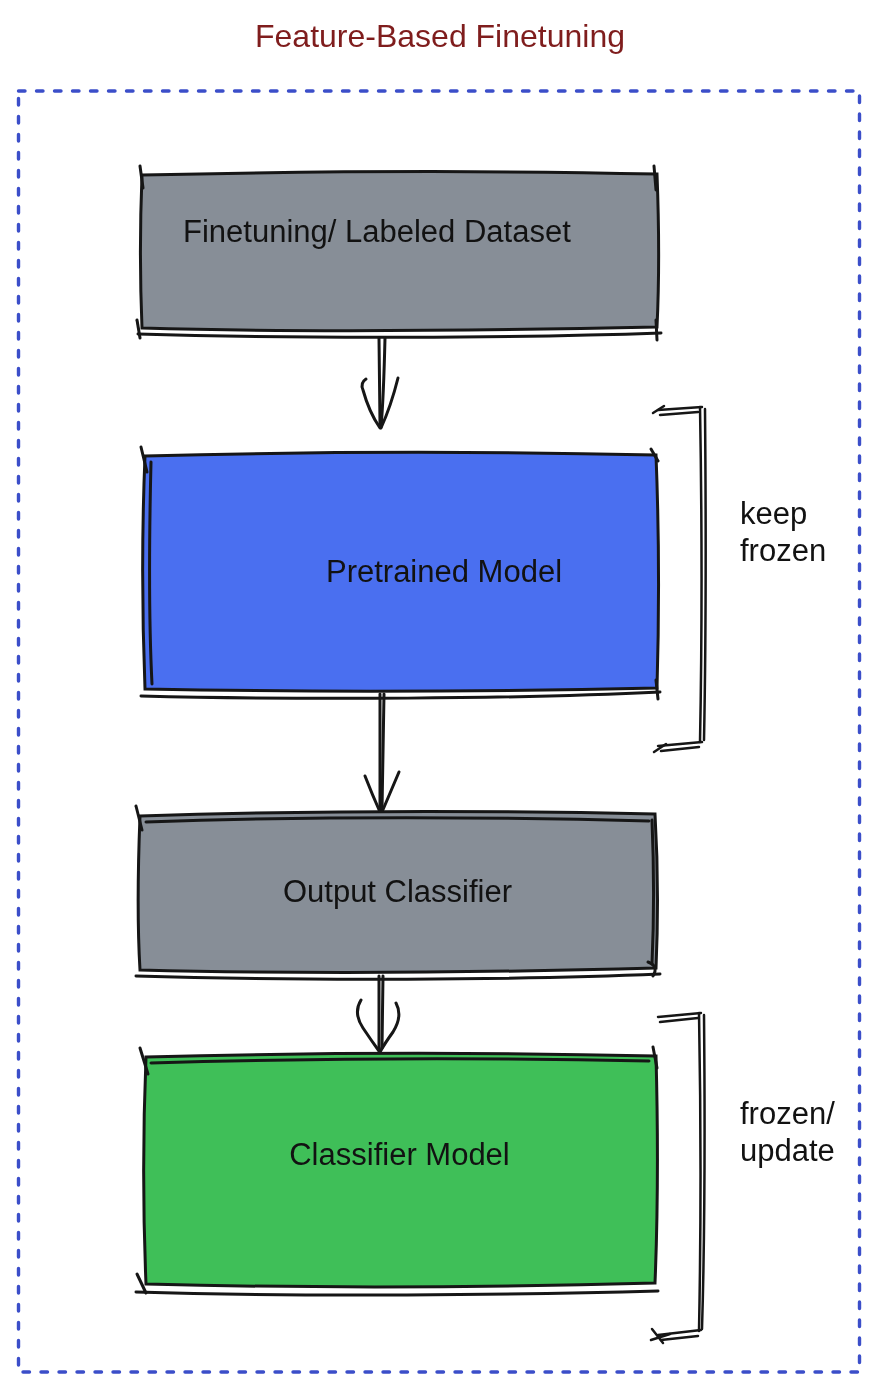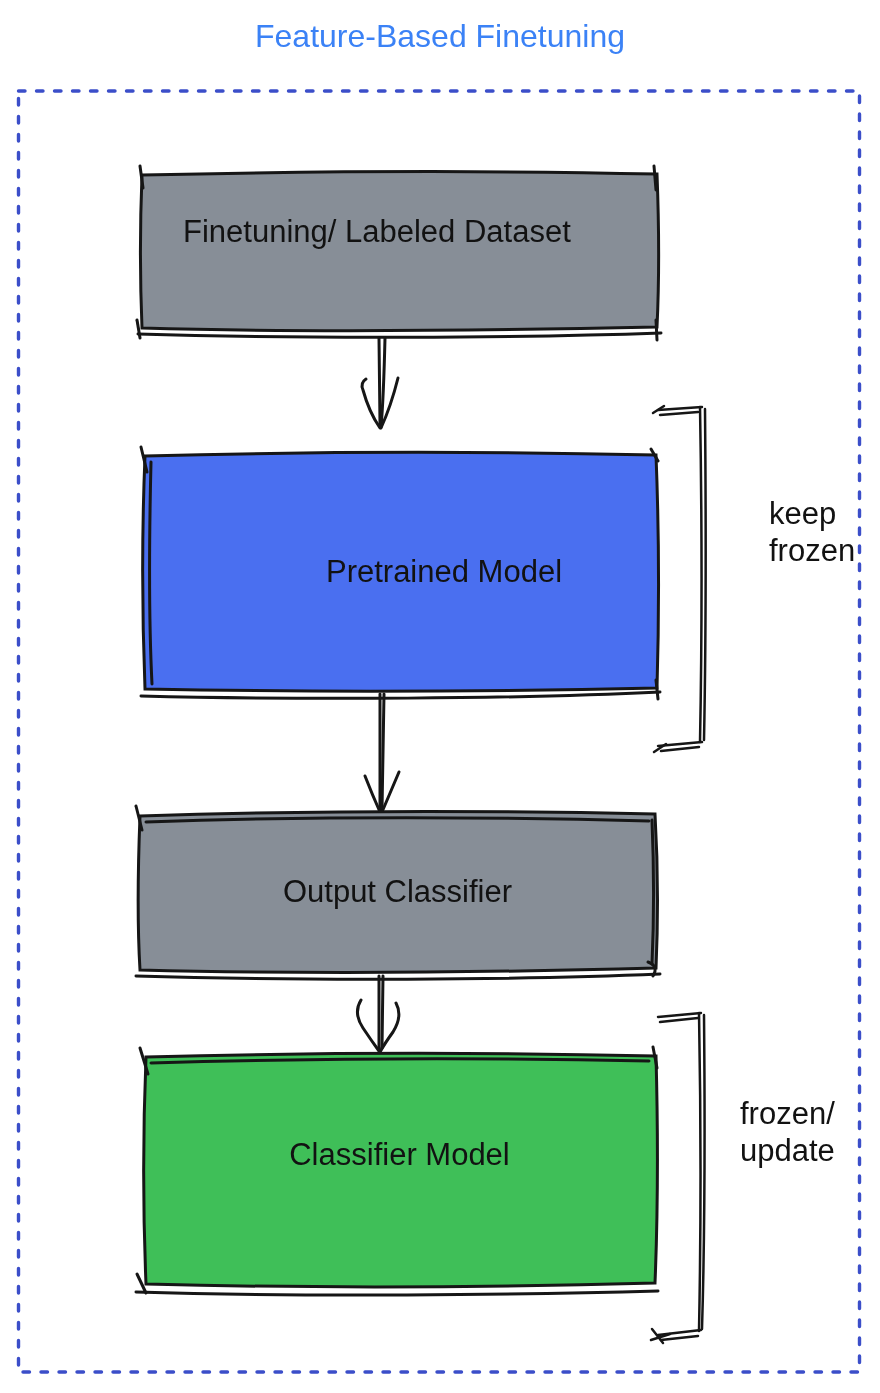--- a/index.html
+++ b/index.html
@@ -7,21 +7,21 @@
     position:relative;
     width:880px;height:1393px;
     background:#ffffff;
     font-family:"Liberation Sans","DejaVu Sans",sans-serif;
     overflow:hidden;
   }
   .title{
     position:absolute;top:18px;left:0;width:880px;
     text-align:center;
     font-size:32px;line-height:36px;
-    color:#3b82f6;
+    color:#7f1d1d;
     font-weight:400;
   }
   .sketch-layer{position:absolute;top:0;left:0;width:880px;height:1393px;z-index:1;}
   .node-label{
     position:absolute;z-index:2;
     color:#121212;
     font-size:31px;line-height:36px;
     display:flex;align-items:center;justify-content:center;
     pointer-events:none;
   }
@@ -129,19 +129,19 @@
   </svg>
 
   <div class="node-label top-left" style="left:139px;top:172px;width:521px;height:159px;">Finetuning/ Labeled Dataset</div>
 
   <div class="node-label" style="left:141px;top:452px;width:606px;height:239px;">Pretrained Model</div>
 
   <div class="node-label" style="left:137px;top:812px;width:521px;height:160px;">Output Classifier</div>
 
   <div class="node-label" style="left:141px;top:1053px;width:517px;height:204px;">Classifier Model</div>
 
-  <div class="side-label" style="left:769px;top:495px;">keep
+  <div class="side-label" style="left:740px;top:495px;">keep
 frozen</div>
 
   <div class="side-label" style="left:740px;top:1095px;">frozen/
 update</div>
 
 </div>
 
 </body></html>

